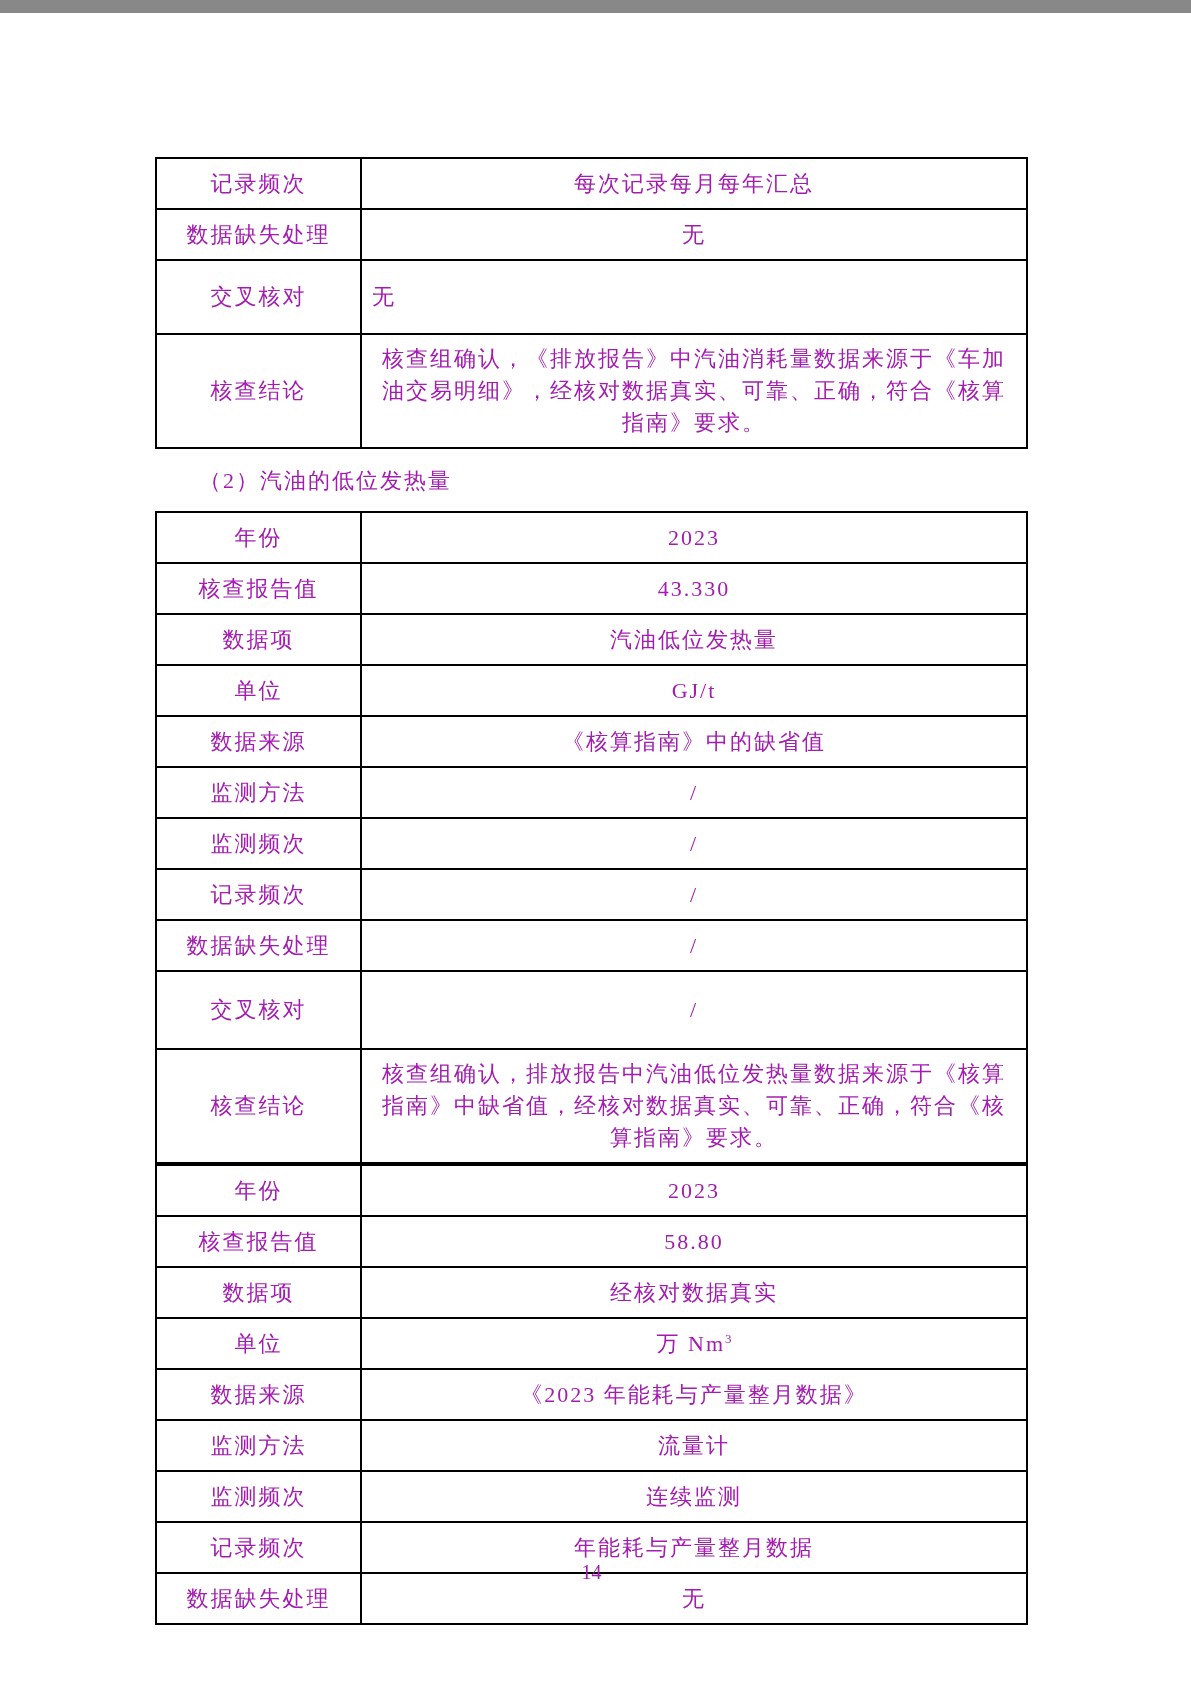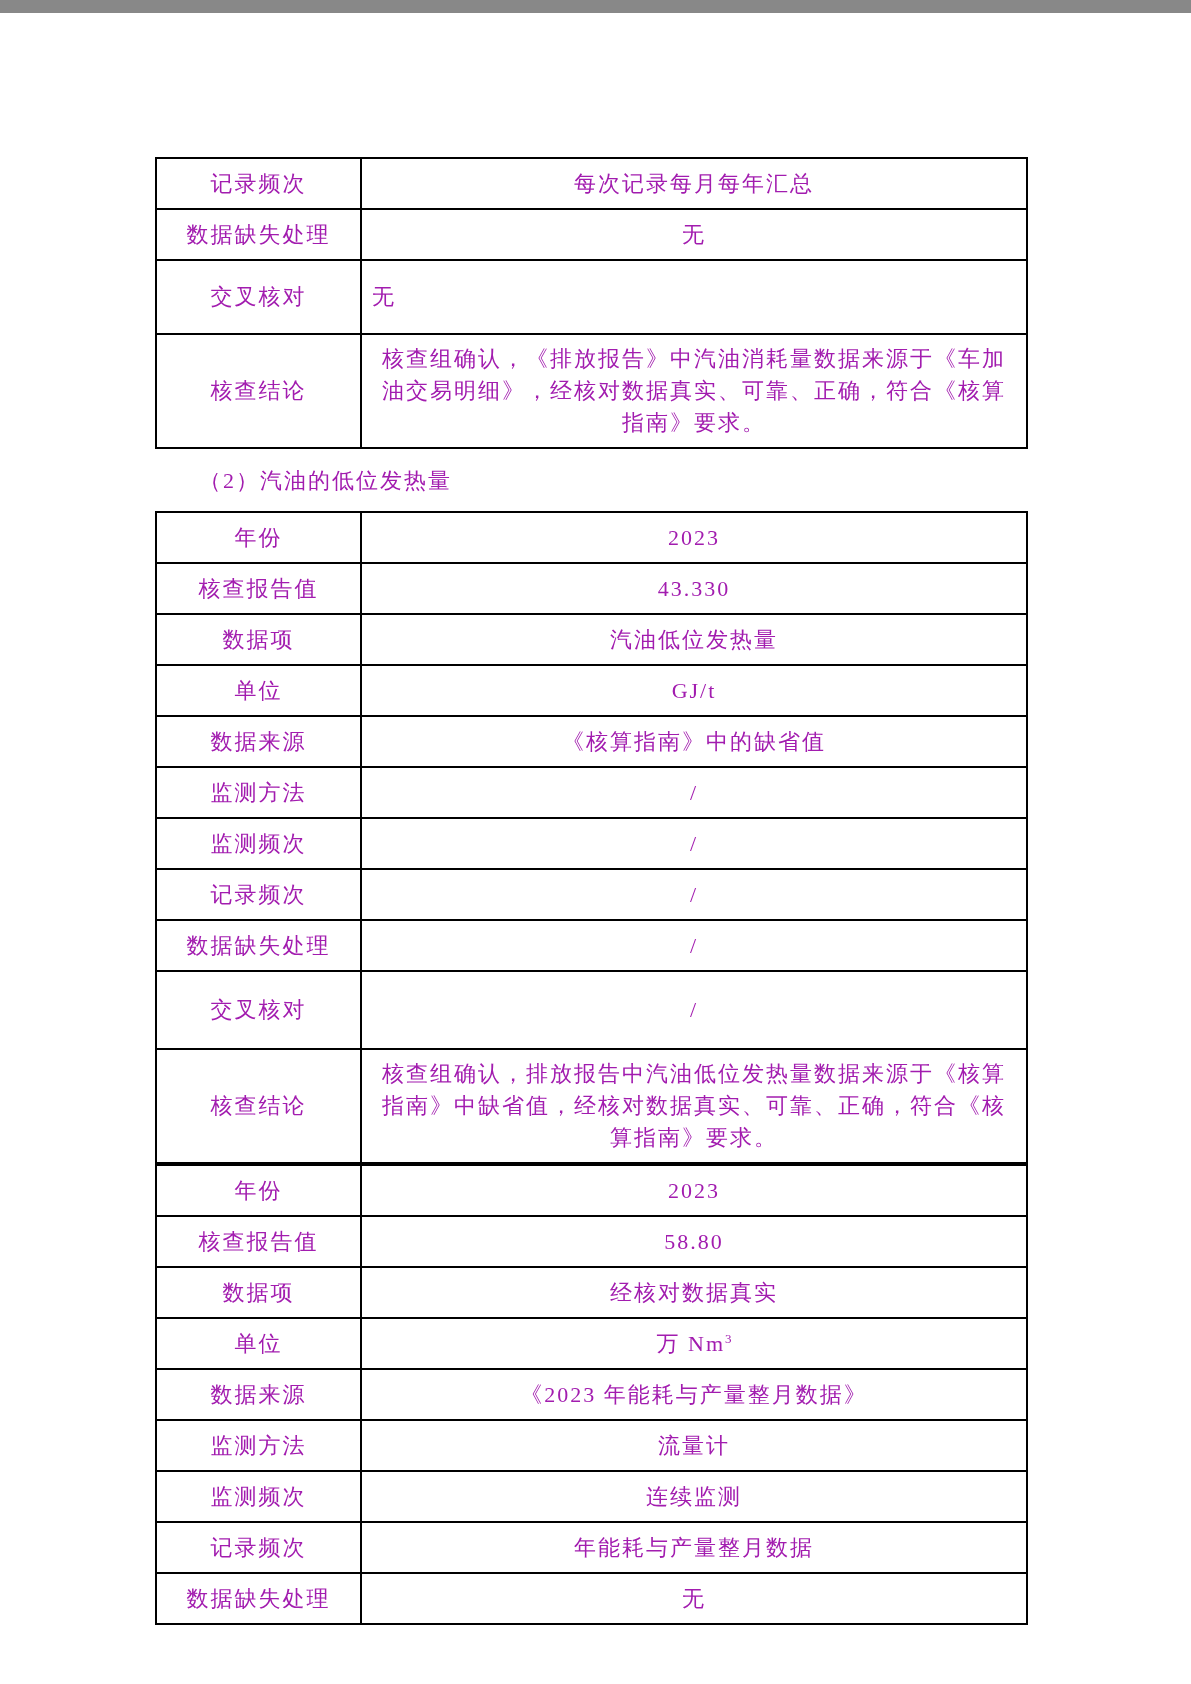--- a/index.html
+++ b/index.html
@@ -162,13 +162,14 @@
         </tr>
         <tr class="std">
           <td class="lbl">数据缺失处理</td>
           <td class="val">无</td>
         </tr>
       </tbody>
     </table>
 
   </div>
 
+  <div class="page-number">14</div>
 </div>
 
 </body></html>

